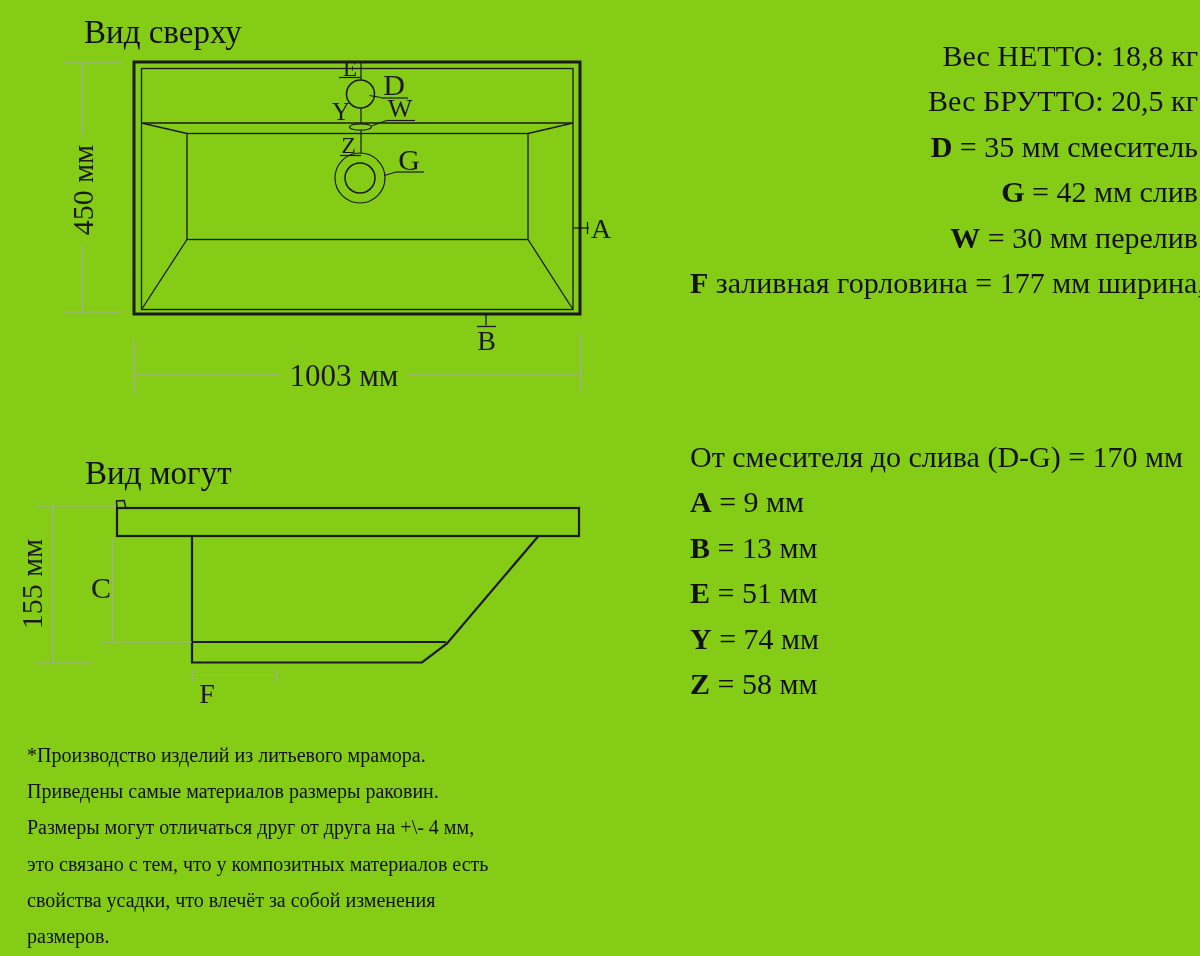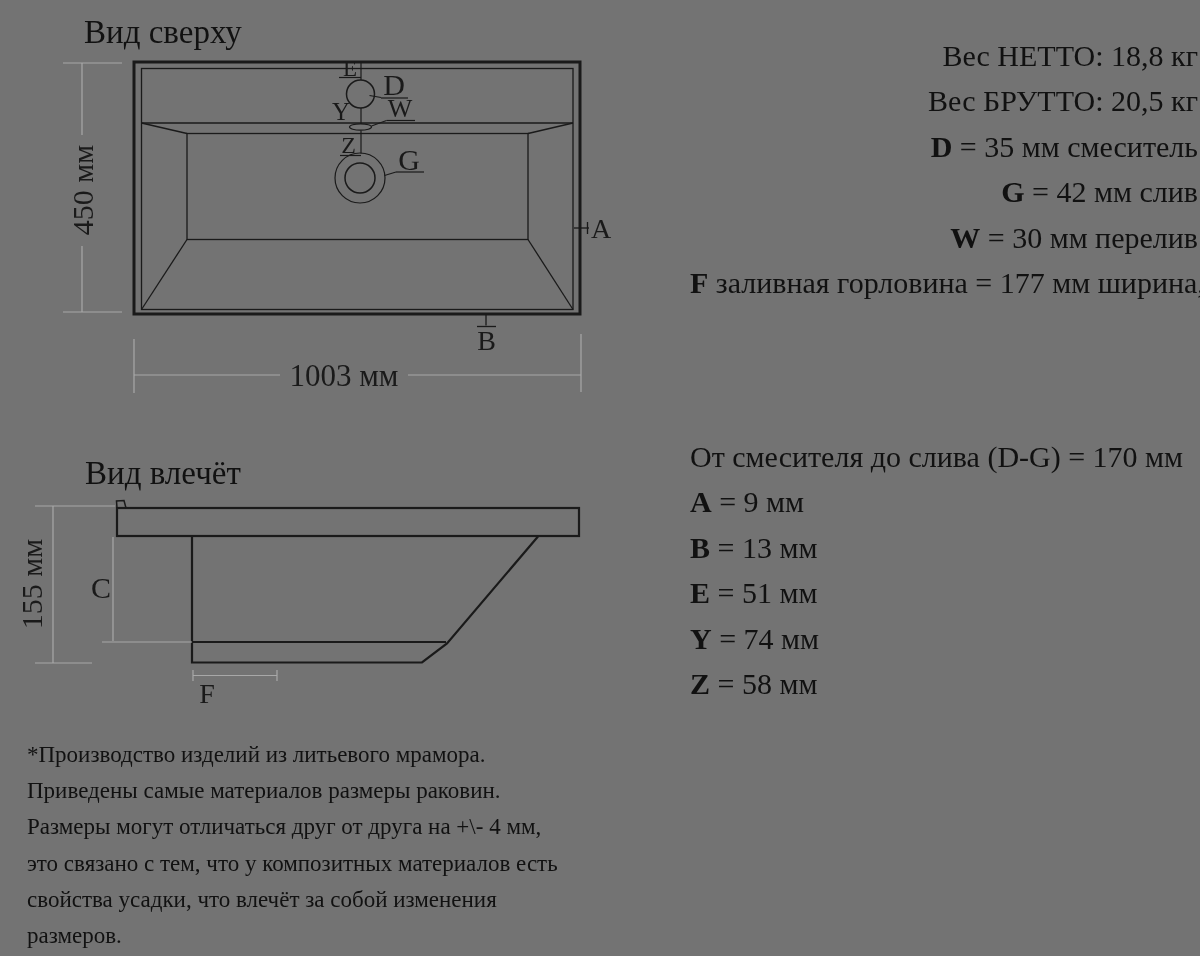--- a/index.html
+++ b/index.html
@@ -1,39 +1,39 @@
 <!DOCTYPE html>
 <html><head>
 <meta charset="utf-8">
 <style>
   html,body{margin:0;padding:0;background:#ffffff;}
-  #page{position:relative;width:1200px;height:956px;background:#737373;overflow:hidden;
+  #page{position:relative;width:1200px;height:956px;background:#84cc16;overflow:hidden;
         font-family:"Liberation Serif","DejaVu Serif",serif;color:#1a1a1a;}
   .title{position:absolute;font-size:33px;color:#111;white-space:nowrap;}
   #top-view-title{left:84px;top:14px;}
   #side-view-title{left:85px;top:455px;}
   .spec-block{position:absolute;left:690px;width:508px;font-size:30px;line-height:45.4px;
               color:#111;white-space:nowrap;}
   #spec-block-1{top:33px;text-align:right;}
   #spec-block-2{top:434px;}
   .spec-line b{font-weight:bold;}
-  #footnote{position:absolute;left:27px;top:737px;width:680px;font-size:23px;
+  #footnote{position:absolute;left:27px;top:737px;width:680px;font-size:20px;
             line-height:36.2px;color:#111;white-space:nowrap;}
   svg{position:absolute;left:0;top:0;}
   svg text{font-family:"Liberation Serif","DejaVu Serif",serif;fill:#1a1a1a;}
   .ink{stroke:#1a1a1a;fill:none;}
   .dim{stroke:#a8a8a8;fill:none;stroke-width:1.2;}
 </style>
 </head>
 <body>
 
 <div id="page">
 
   <div class="title" id="top-view-title">Вид сверху</div>
-  <div class="title" id="side-view-title">Вид влечёт</div>
+  <div class="title" id="side-view-title">Вид могут</div>
 
   <svg width="660" height="956" viewBox="0 0 660 956">
 
     <g>
 
       <rect x="134" y="62" width="446" height="252" class="ink" stroke-width="3"></rect>
       <rect x="141.5" y="68.5" width="431.5" height="241" class="ink" stroke-width="1.3"></rect>
 
       <line x1="141.5" y1="123" x2="573" y2="123" class="ink" stroke-width="1.3"></line>
       <rect x="187" y="133.5" width="341" height="106" class="ink" stroke-width="1.3"></rect>

